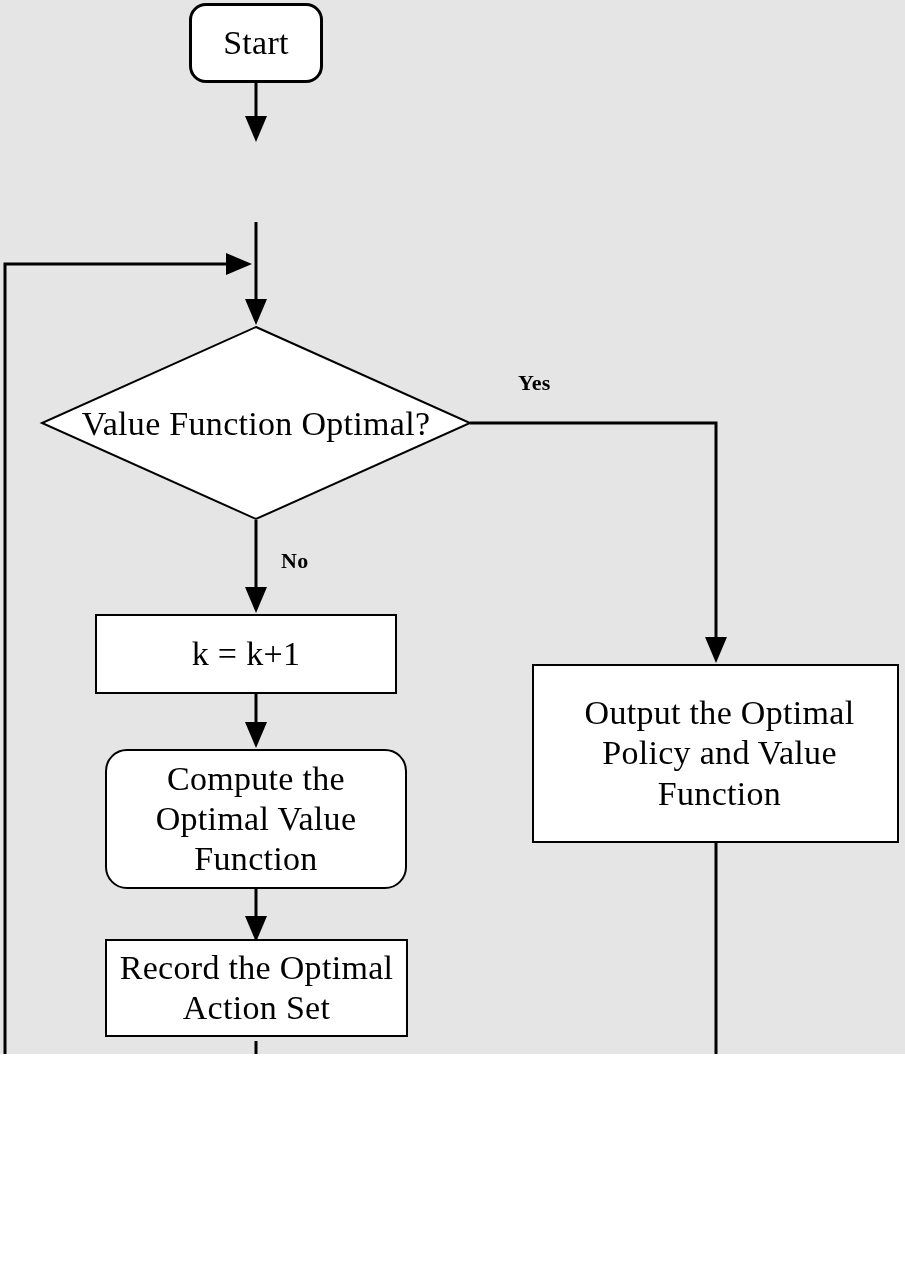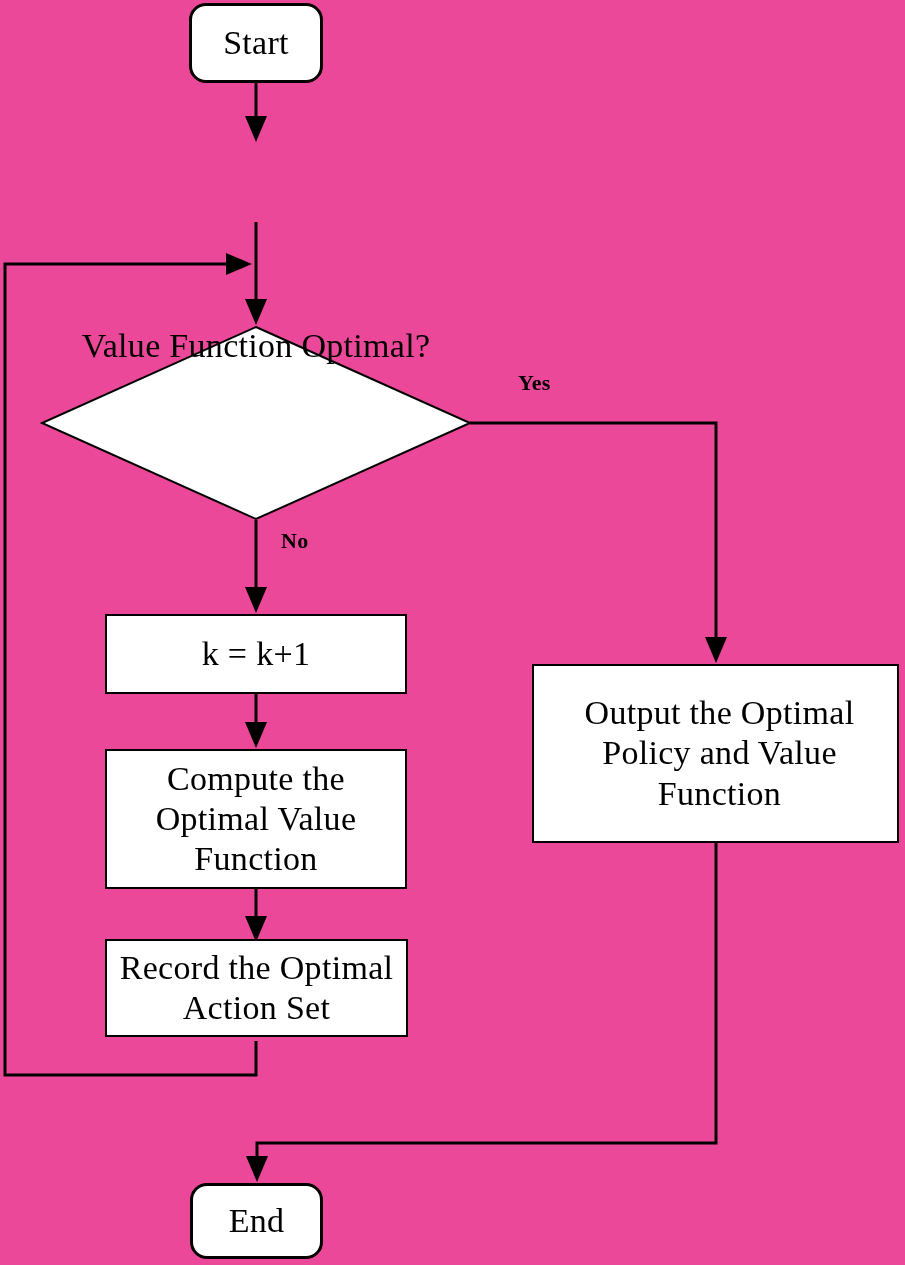--- a/index.html
+++ b/index.html
@@ -3,22 +3,22 @@
 <meta charset="utf-8">
 <style>
   html, body {
     margin: 0;
     padding: 0;
     background: #ffffff;
   }
   .canvas {
     position: relative;
     width: 905px;
-    height: 1265px;
-    background: #ec4899;
+    height: 1054px;
+    background: #e5e5e5;
     font-family: "Liberation Serif", "DejaVu Serif", serif;
     color: #000000;
     overflow: hidden;
   }
   .connectors {
     position: absolute;
     left: 0;
     top: 0;
     width: 905px;
     height: 1265px;
@@ -36,47 +36,47 @@
     letter-spacing: 0.3px;
     line-height: 1.18;
   }
   .terminator {
     border-radius: 17px;
     border-width: 3px;
   }
   .decision-label {
     position: absolute;
     display: flex;
-    align-items: flex-start;
+    align-items: center;
     justify-content: center;
     text-align: center;
     font-size: 34px;
     letter-spacing: 0.3px;
     background: transparent;
   }
   .edge-label {
     position: absolute;
     font-size: 22px;
     letter-spacing: 0.3px;
     white-space: nowrap;
     font-weight: bold;
   }
   .wrap-box {
     display: inline-block;
   }
   #node-start    { left: 189px; top: 3px;    width: 134px; height: 80px; }
   #node-init     { left: 131px; top: 143px;  width: 251px; height: 80px; }
   #label-decision{ left: 42px;  top: 327px;  width: 428px; height: 193px; }
-  #node-k        { left: 105px; top: 614px;  width: 302px; height: 80px; }
-  #node-compute  { left: 105px; top: 749px;  width: 302px; height: 140px; }
+  #node-k        { left: 95px; top: 614px;  width: 302px; height: 80px; }
+  #node-compute  { left: 105px; top: 749px;  width: 302px; height: 140px; border-radius: 22px; }
   #node-record   { left: 105px; top: 939px;  width: 303px; height: 98px; }
   #node-output   { left: 532px; top: 664px;  width: 367px; height: 179px; padding-left: 8px; }
   #node-end      { left: 190px; top: 1183px; width: 133px; height: 76px; text-align: center; }
   #label-yes     { left: 518px; top: 370px; }
-  #label-no      { left: 281px; top: 528px; }
+  #label-no      { left: 281px; top: 548px; }
   #node-compute .wrap-box { max-width: 245px; }
   #node-record  .wrap-box { max-width: 288px; }
   #node-output  .wrap-box { max-width: 300px; }
 </style>
 </head>
 <body>
 
 <div class="canvas">
 
   <svg class="connectors" viewBox="0 0 905 1265" xmlns="http://www.w3.org/2000/svg">

